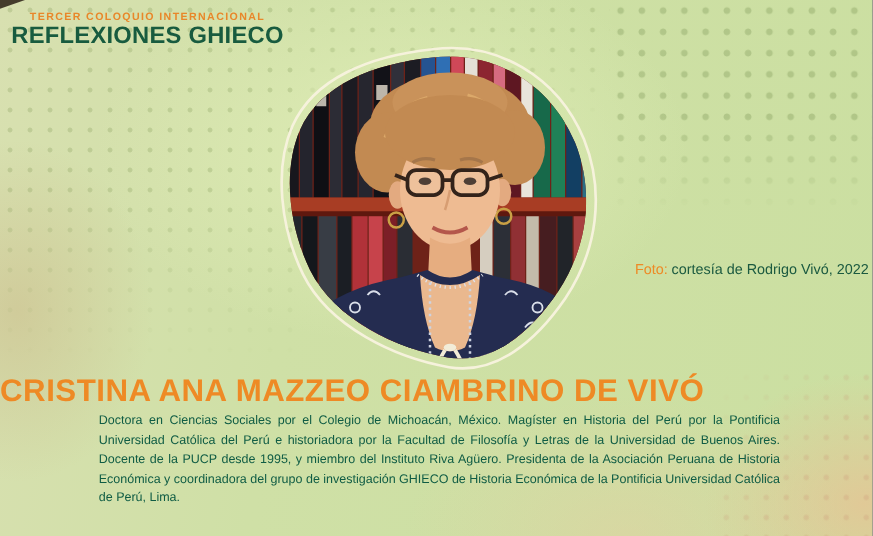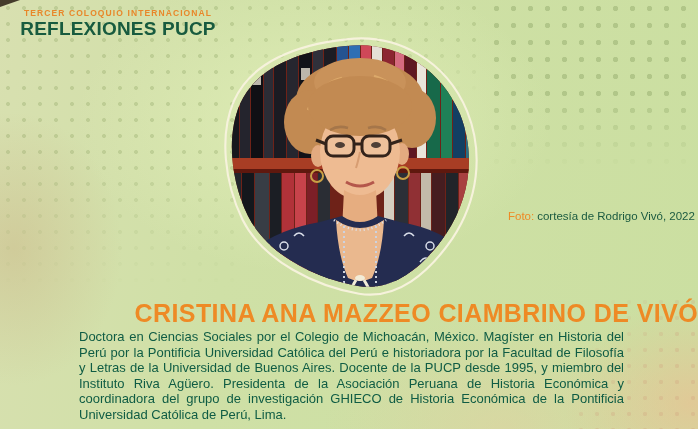--- a/index.html
+++ b/index.html
@@ -56,42 +56,42 @@
     font-size:19px; font-weight:bold; color:#185b3f;
     line-height:16.5px; letter-spacing:.2px; white-space:nowrap;
   }
   .photo-wrap{position:absolute; left:218px; top:34px; width:262px; height:264px;}
   .photo-caption{
     position:absolute; left:476px; top:210px; font-size:11.5px; font-weight:normal;
     color:#1b5a40; white-space:nowrap;margin-left:32px;
   }
   .photo-caption .label{color:#ee8a25; margin-right:3px;}
   .speaker-name{
-    position:absolute; left:0; right:0; top:299px; text-align:right;
+    position:absolute; left:0; right:0; top:299px; text-align:left;
     font-size:25px; font-weight:bold; color:#ee8a25; letter-spacing:.4px; white-space:nowrap;
   }
   .speaker-bio{
     position:absolute; left:79px; top:329px; width:545px;
-    font-size:13px; line-height:15.6px; text-align:justify; color:#0f5c44;
+    font-size:10px; line-height:15.6px; text-align:justify; color:#0f5c44;
   }
 </style>
 </head>
 <body>
 
 <div class="poster">
 
   <div class="dots dots-left"></div>
   <div class="dots dots-mid"></div>
   <div class="dots dots-right"></div>
   <div class="dots dots-br"></div>
   <div class="corner-fold"></div>
 
   <div class="event-header">
     <div class="kicker">TERCER COLOQUIO INTERNACIONAL</div>
-    <div class="title-line">REFLEXIONES PUCP</div>
+    <div class="title-line">REFLEXIONES GHIECO</div>
   </div>
 
   <div class="photo-wrap">
     <svg width="262" height="264" viewBox="-6 -6 262 264">
       <defs>
         <clipPath id="blobClip">
           <path d="M122 6 C170 0 216 26 236 74 C252 114 246 158 222 194 C200 226 170 252 134 246 C94 239 44 216 24 176 C7 141 2 96 16 64 C32 28 74 11 122 6 Z"></path>
         </clipPath>
       </defs>
 

